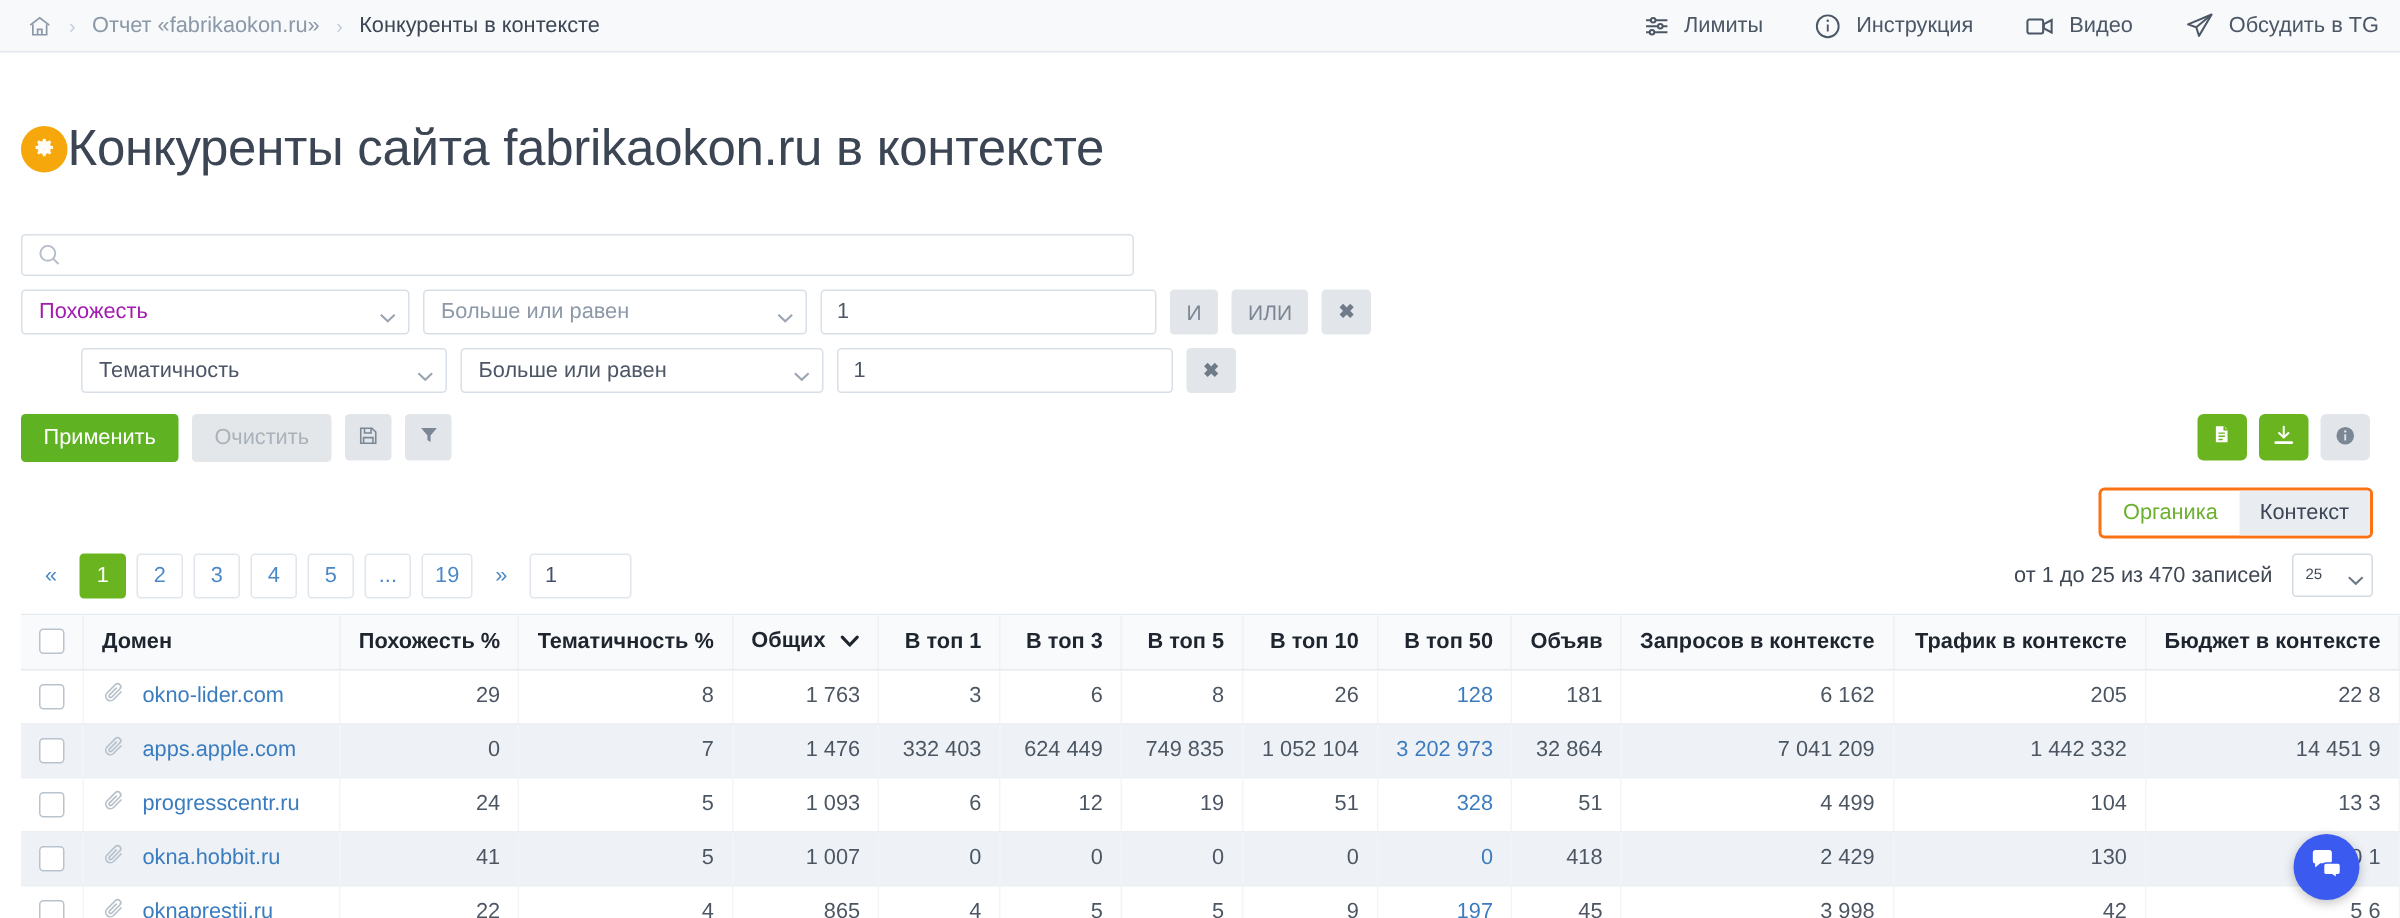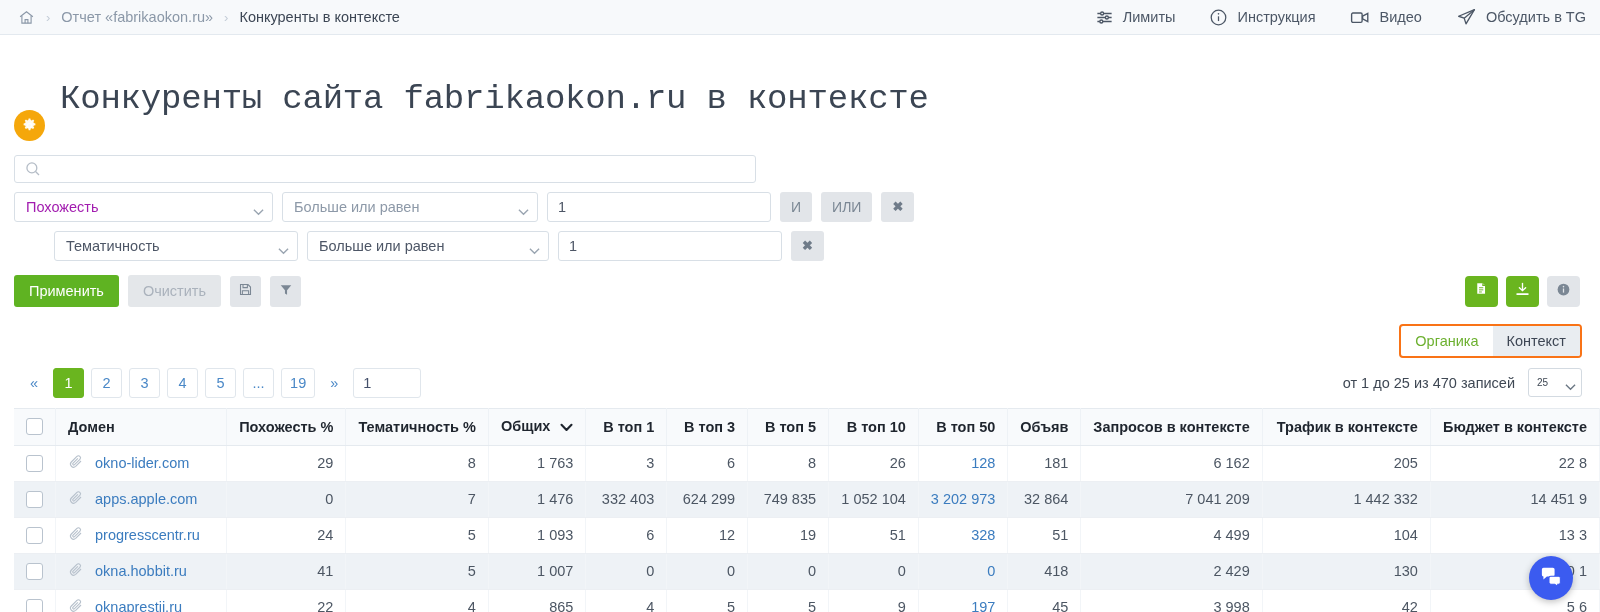--- a/index.html
+++ b/index.html
@@ -25,21 +25,21 @@
   .crumbs { display:flex; align-items:center; gap:11px; }
   .crumb-home { color:#8b98a8; display:flex; align-items:center; }
   .crumb-sep { color:#c3ccd7; font-size:13px; }
   .crumb-link { color:#8b98a8; }
   .crumb-cur { color:#3c4654; }
   .topnav { margin-left:auto; display:flex; align-items:center; gap:34px; }
   .topnav-item { display:flex; align-items:center; gap:9px; color:#4c5766; font-size:14.5px; white-space:nowrap; }
   .topnav-item svg { display:block; }
 
   
-  .title-row { display:flex; align-items:flex-end; gap:15px; padding:22px 0 6px 14px;font-family:Liberation Mono, monospace; }
+  .title-row { display:flex; align-items:center; padding:22px 0 6px 14px; }
   .gear-badge {
     width:31px; height:31px; border-radius:50%;
     background:#f5a70b; display:flex; align-items:center; justify-content:center;
     flex:0 0 auto;
   }
   .page-title { font-size:34px; color:#3b4553; font-weight:400; letter-spacing:-0.2px; white-space:nowrap; }
 
   
   .filters { padding:0 14px; }
   .search-wrap { position:relative; width:742px; margin-top:8px; }
@@ -74,21 +74,21 @@
   .val-a { width:224px; }
   .val-b { width:224px; }
   .gbtn {
     background:#e2e5e9; border:none; border-radius:3px;
     height:30px; min-width:30px; padding:0 11px;
     color:#7b8794; font-size:14px; font-family:inherit; cursor:pointer;
     display:inline-flex; align-items:center; justify-content:center;
   }
   .gbtn.x { font-weight:700; font-size:13px; color:#6f7b89; }
 
-  .action-row { display:flex; align-items:flex-end; gap:9px; margin-top:14px; position:relative; }
+  .action-row { display:flex; align-items:center; gap:9px; margin-top:14px; position:relative; }
   .btn-apply {
     background:#5fb322; border:none; border-radius:3px; color:#fff;
     height:32px; padding:0 15px; font-size:14.5px; font-family:inherit; cursor:pointer;
   }
   .btn-clear {
     background:#e4e7ea; border:none; border-radius:3px; color:#aab2bc;
     height:32px; padding:0 15px; font-size:14.5px; font-family:inherit; cursor:pointer;
   }
   .icon-sq {
     background:#e2e5e9; border:none; border-radius:3px;
@@ -477,21 +477,21 @@
                   <path d="M19.5 10.5l-8 8a4.6 4.6 0 01-6.5-6.5l8.4-8.4a3.1 3.1 0 014.4 4.4l-8.3 8.3a1.6 1.6 0 01-2.2-2.2l7.5-7.5"></path>
                 </svg>
             </span>
             <a class="dom-link">apps.apple.com</a>
           </span>
         </td>
         <td class="r">0</td>
         <td class="r">7</td>
         <td class="r">1 476</td>
         <td class="r">332 403</td>
-        <td class="r">624 299</td>
+        <td class="r">624 449</td>
         <td class="r">749 835</td>
         <td class="r">1 052 104</td>
         <td class="r blue-num">3 202 973</td>
         <td class="r">32 864</td>
         <td class="r">7 041 209</td>
         <td class="r">1 442 332</td>
         <td class="r">14 451 9</td>
       </tr>
       <tr>
         <td class="c"><span class="cb"></span></td>

